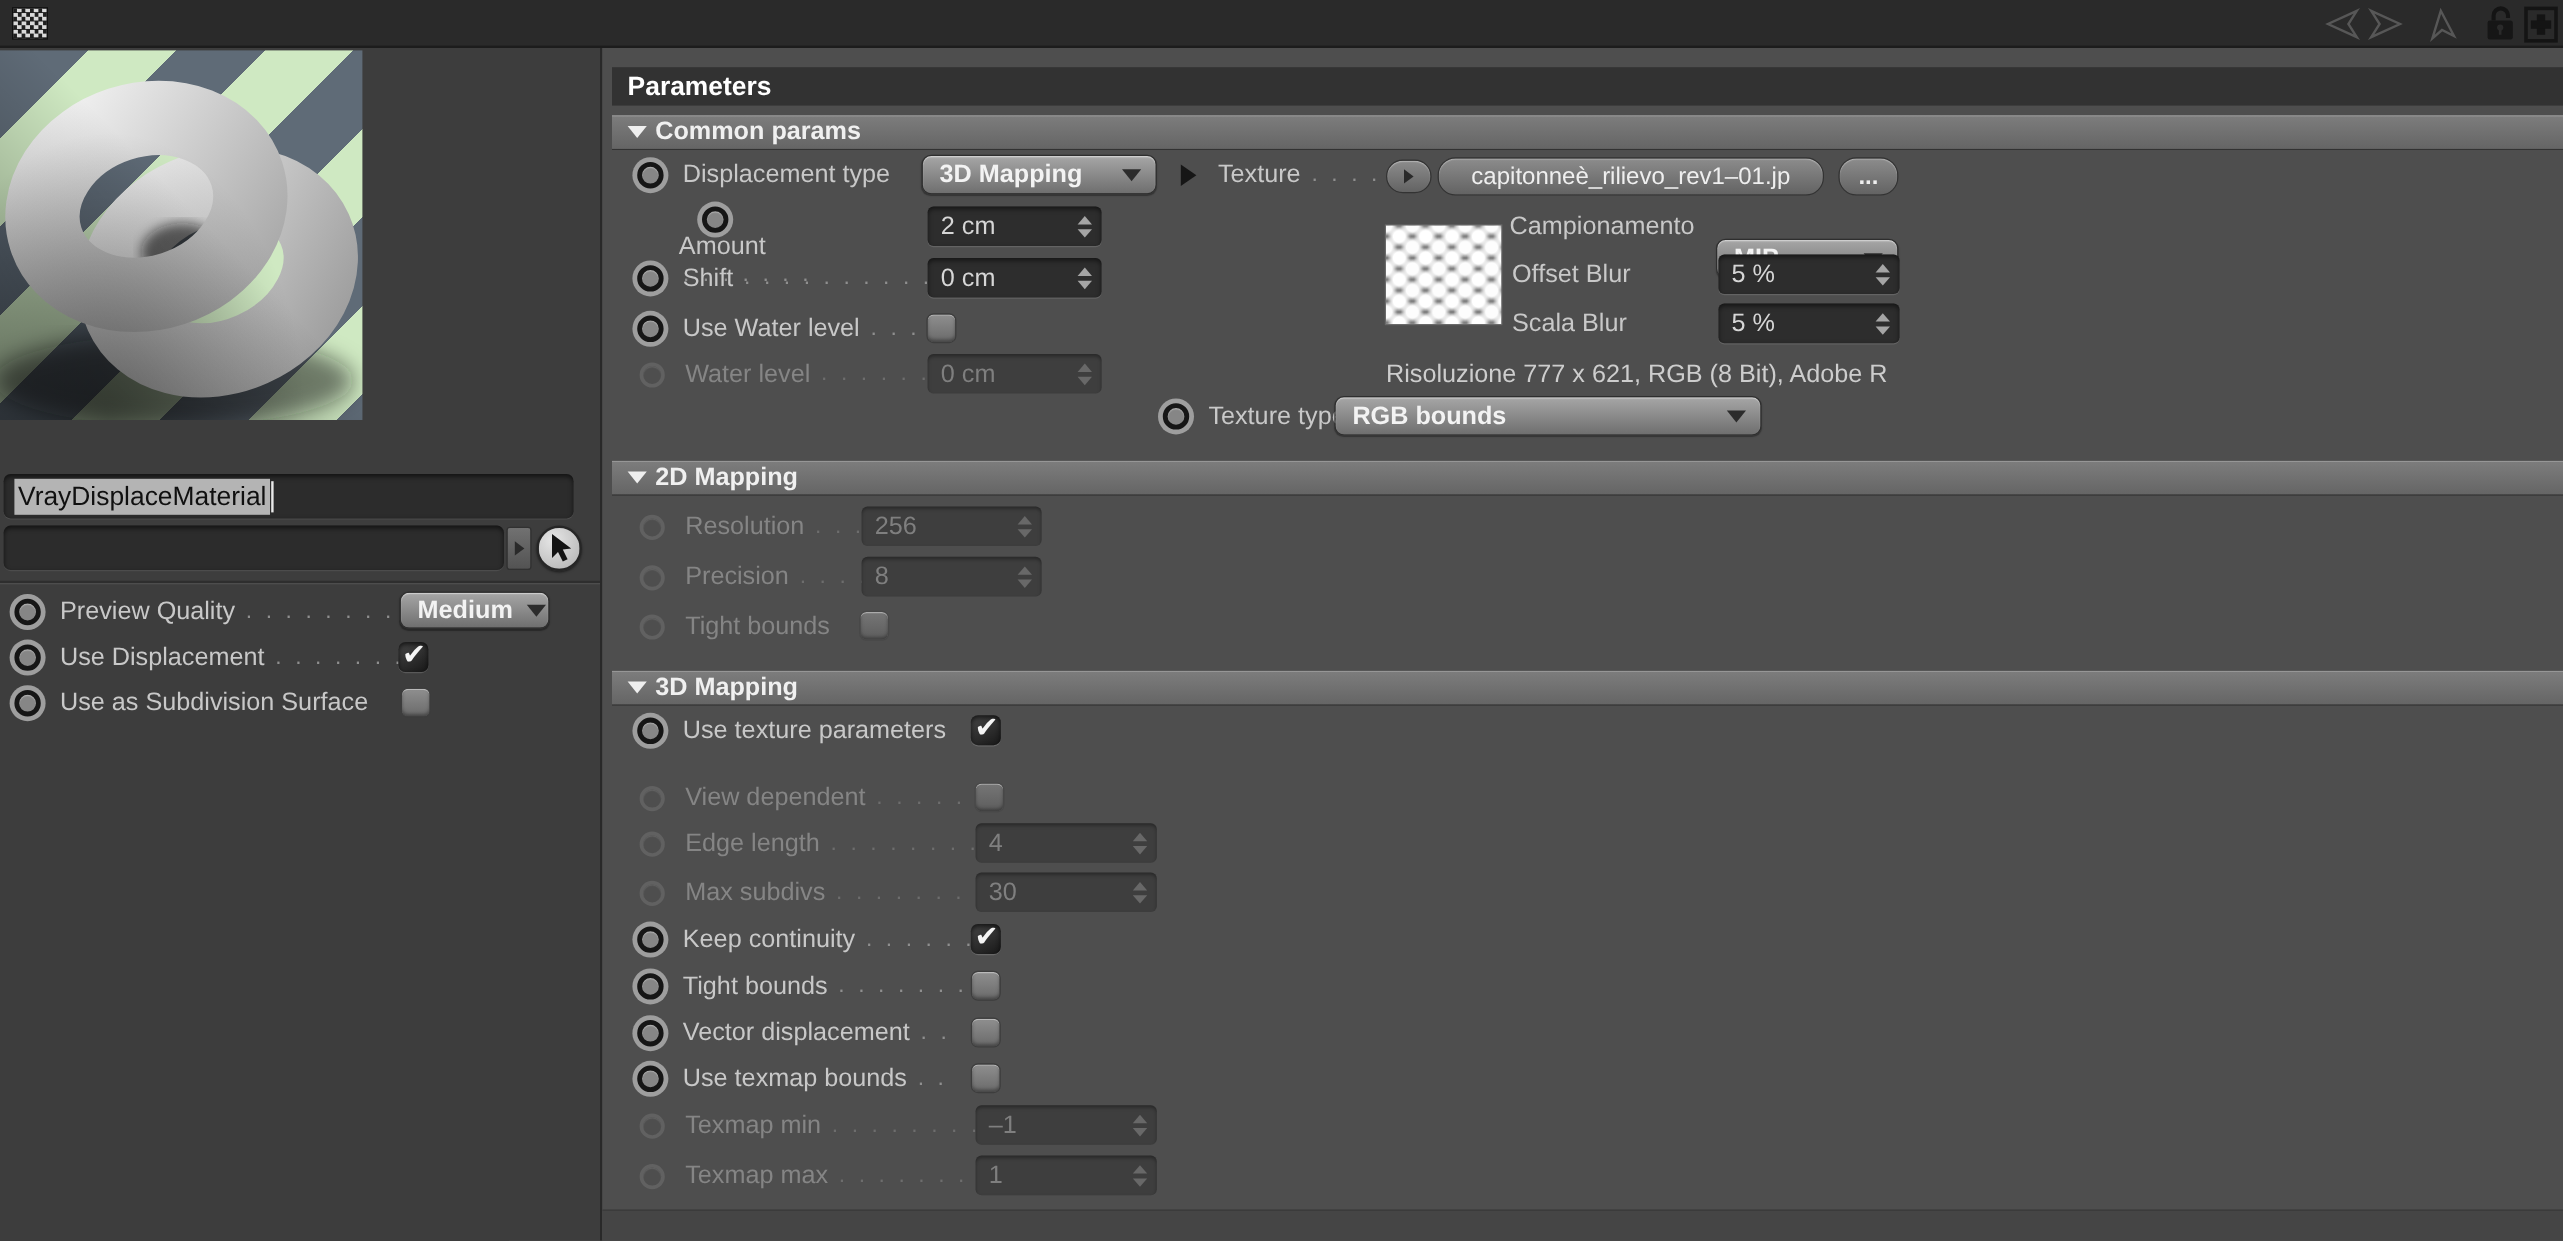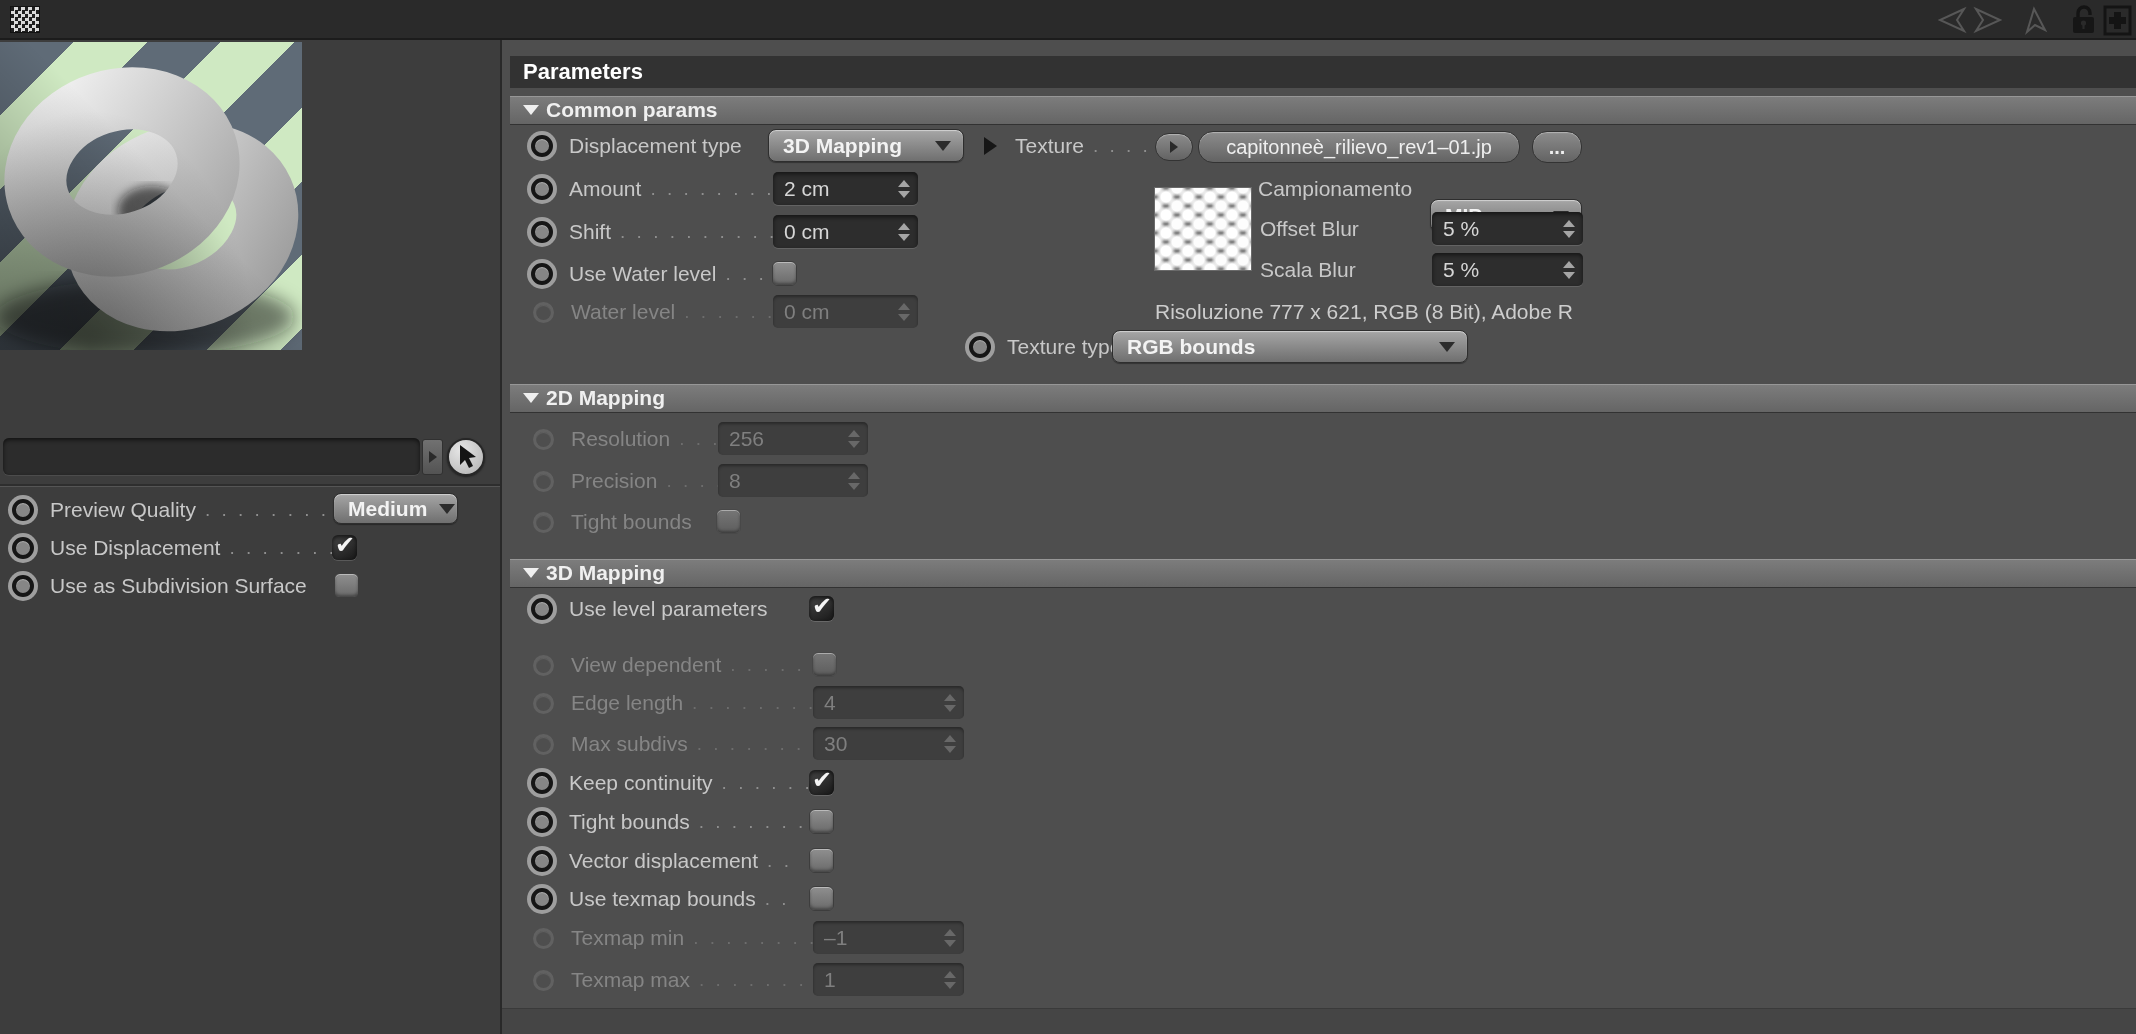--- a/index.html
+++ b/index.html
@@ -153,20 +153,24 @@
           </filter>
       </defs>
       <ellipse cx="145" cy="275" rx="150" ry="38" fill="rgba(15,25,15,0.5)" filter="url(#blur8)"></ellipse>
       <ellipse cx="182" cy="185" rx="88" ry="70" transform="rotate(-24 182 185)" fill="none" stroke="url(#tg)" stroke-width="62"></ellipse>
       <ellipse cx="152" cy="168" rx="34" ry="24" fill="rgba(25,25,25,0.6)" filter="url(#blur5)"></ellipse>
       <ellipse cx="122" cy="130" rx="88" ry="72" transform="rotate(-18 122 130)" fill="none" stroke="url(#tg2)" stroke-width="62"></ellipse>
     </svg>
     <div class="shade"></div>
   </div>
 
+  <div class="field" style="left:3px;top:355px;width:475px;height:37px;">
+    <span class="sel">VrayDisplaceMaterial</span>
+    <span class="caret"></span>
+  </div>
 
   <div class="field" style="left:3px;top:398px;width:417px;height:37px;"></div>
   <div class="minibtn">
       <i></i>
     </div>
   <div class="curbtn">
     <svg width="26" height="28">
       <path d="M7 2 L7 22 L12 17 L16 25 L20 23 L16 15 L23 14 Z" fill="#141414"></path>
     </svg>
   </div>
@@ -228,21 +232,21 @@
 <div class="pill" style="left:1155px;top:133px;width:38px;height:28px;">
   <span class="pa"></span>
 </div>
 <div class="pill fname" style="left:1198px;top:131px;width:322px;height:32px;padding:0 12px;">
   <span>capitonneè_rilievo_rev1–01.jp</span>
 </div>
 <div class="pill" style="left:1532px;top:131px;width:50px;height:32px;font-size:20px;font-weight:bold;">
   <span>...</span>
 </div>
 
-<div class="prow" style="left:527px;top:172px;">
+<div class="prow" style="left:527px;top:172px;flex-direction:column;">
   <span class="c-on"></span>
   <span class="lbl">Amount</span>
   <span class="dots">. . . . . . . . .</span>
 </div>
 <div class="vb" style="left:773px;top:172px;width:145px;">
   <span class="vt">2 cm</span>
   <span class="spin">
       <i class="su"></i>
       <i class="sd"></i>
     </span>
@@ -355,21 +359,21 @@
 </div>
 <span class="cb off d" style="left:716px;top:509px;"></span>
 
 <div class="sbar" style="top:559px;">
   <span class="tri"></span>
   <span>3D Mapping</span>
 </div>
 
 <div class="prow" style="left:527px;top:592px;">
   <span class="c-on"></span>
-  <span class="lbl">Use level parameters</span>
+  <span class="lbl">Use texture parameters</span>
 </div>
 <span class="cb on" style="left:809px;top:596px;"></span>
 
 <div class="prow dis" style="left:527px;top:648px;">
   <span class="c-dis"></span>
   <span class="lbl">View dependent</span>
   <span class="dots">. . . . . .</span>
 </div>
 <span class="cb off d" style="left:812px;top:652px;"></span>
 

